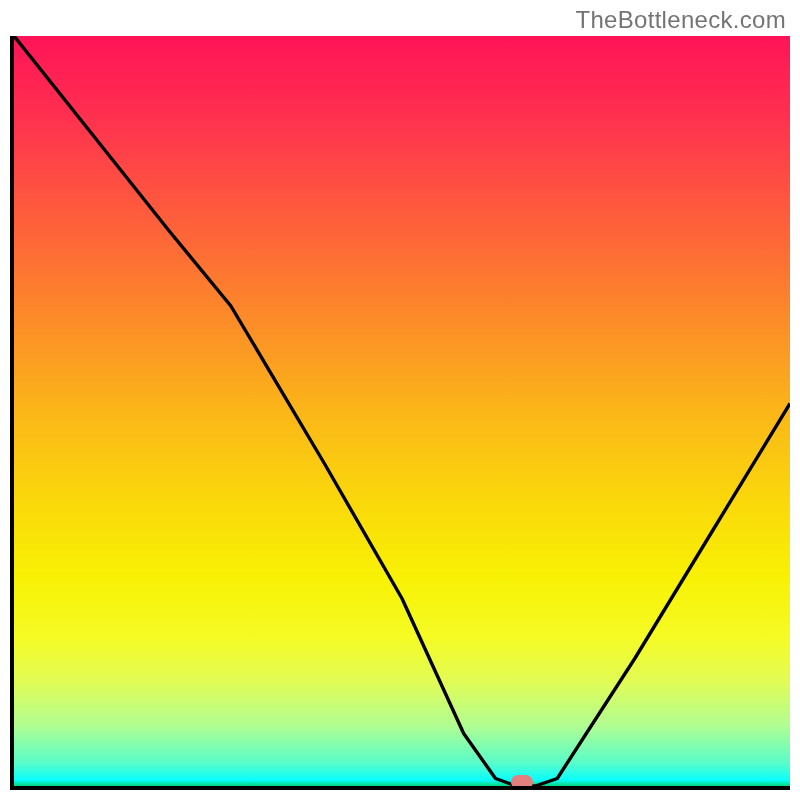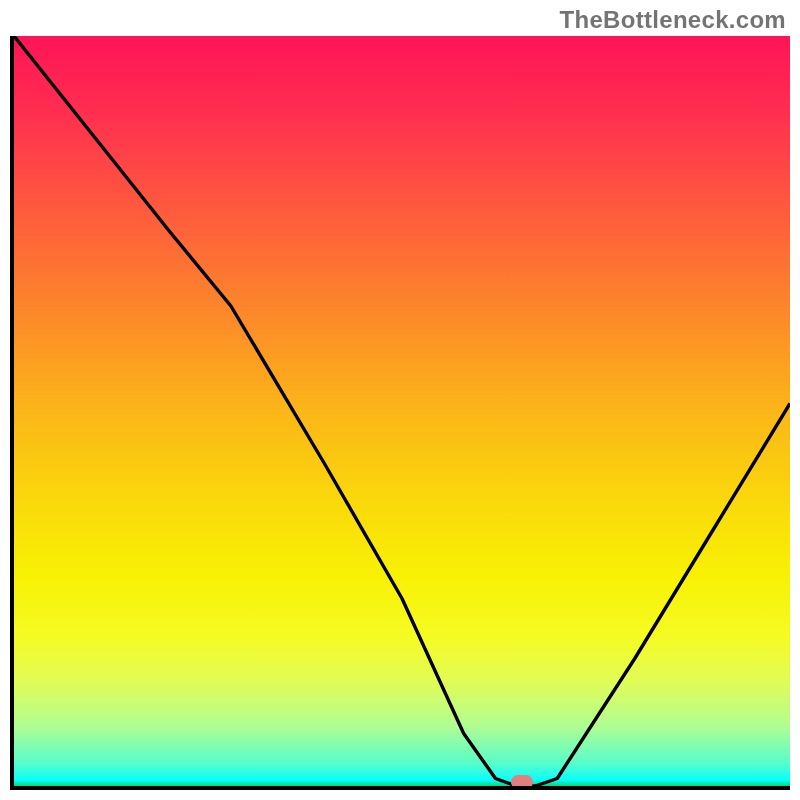--- a/index.html
+++ b/index.html
@@ -13,21 +13,21 @@
   .container {
     position: relative;
     width: 800px;
     height: 800px;
   }
   .watermark {
     position: absolute;
     top: 6px;
     right: 14px;
     font-size: 24px;
-    font-weight: 700;
+    font-weight: 400;
     color: #747474;
     letter-spacing: 0.3px;
   }
   .plot-frame {
     position: absolute;
     left: 10px;
     top: 36px;
     width: 780px;
     height: 754px;
     border-left: 4px solid #000;

